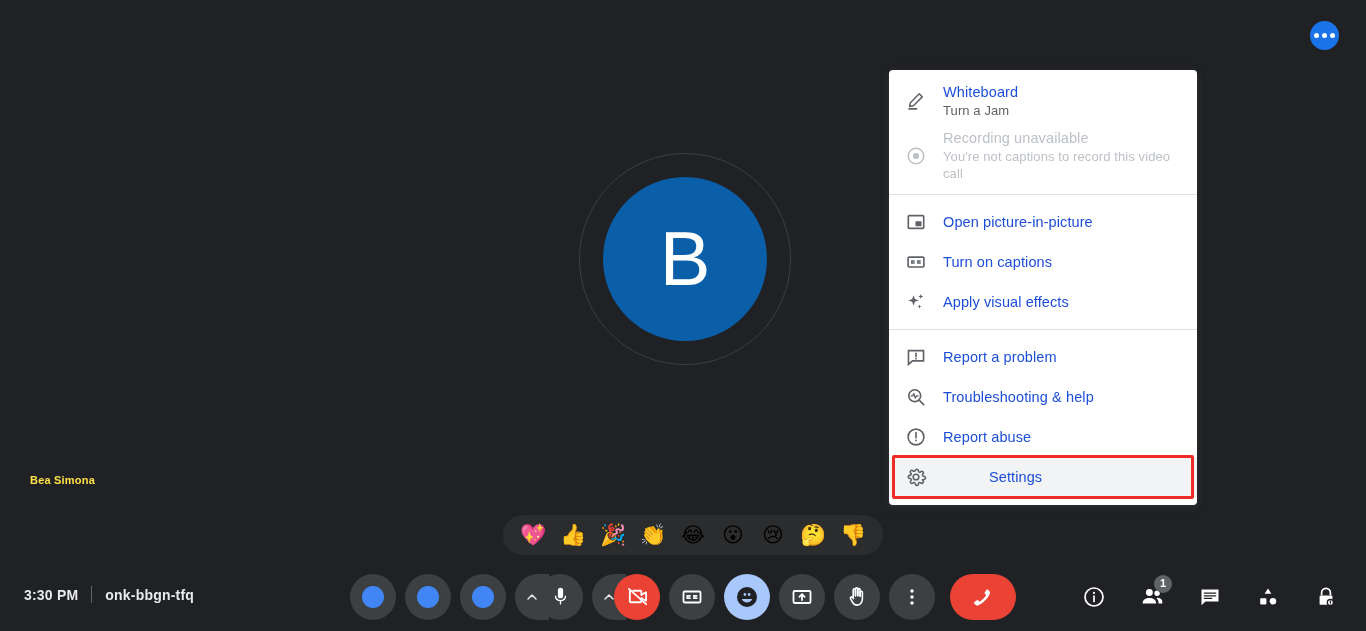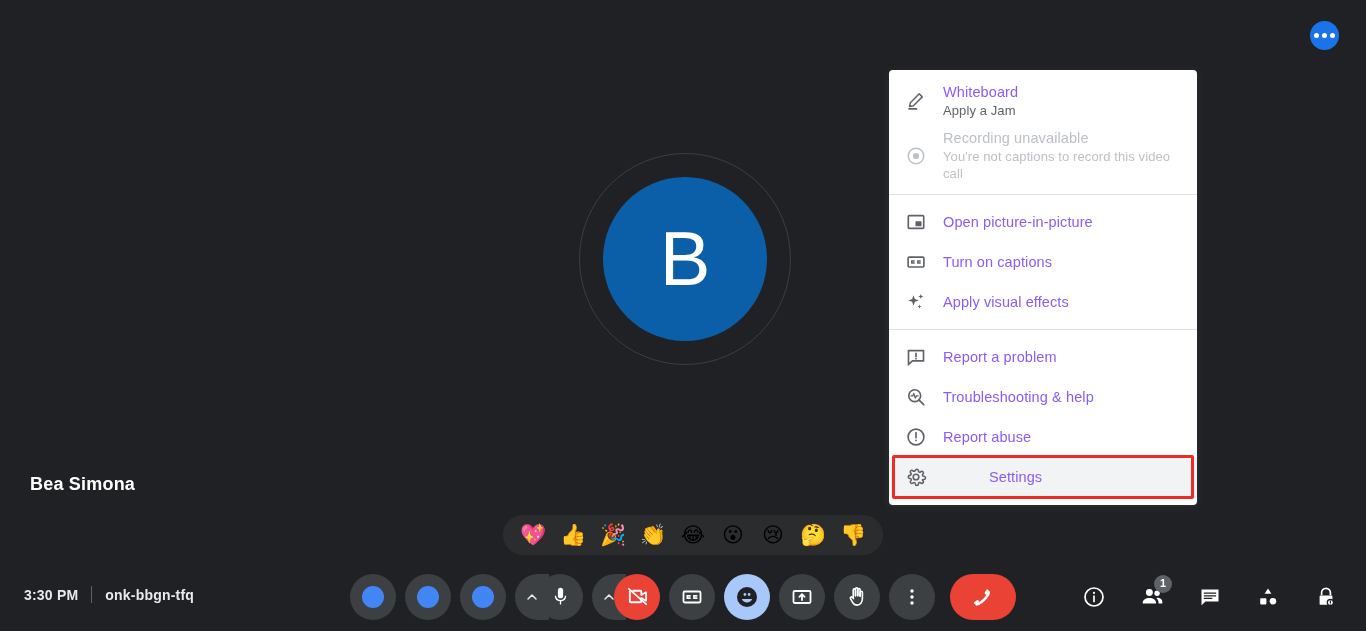--- a/index.html
+++ b/index.html
@@ -73,22 +73,22 @@
     color: #ffffff;
     font-size: 76px;
     font-weight: 400;
     line-height: 1;
     letter-spacing: 0;
   }
   .participant-name {
     position: absolute;
     left: 30px;
     top: 474px;
-    color: #ffffff;
-    font-size: 18px;
+    color: #fde047;
+    font-size: 11px;
     font-weight: bold;
     letter-spacing: 0.2px;
   }
 
   
   .emoji-bar {
     position: absolute;
     left: 503px;
     top: 515px;
     height: 40px;
@@ -271,21 +271,21 @@
     width: 38px;
     flex: 0 0 38px;
     display: flex;
     align-items: center;
     justify-content: flex-start;
     color: #5f6368;
   }
   .menu-item .mi-text { display: flex; flex-direction: column; justify-content: center; }
   .menu-item .mi-label {
     font-size: 14.5px;
-    color: #8b5cf6;
+    color: #1d4ed8;
     line-height: 19px;
     letter-spacing: 0.1px;
   }
   .menu-item .mi-sub {
     font-size: 13px;
     color: #5f6368;
     line-height: 17px;
     letter-spacing: 0.1px;
   }
   .menu-item.disabled .mi-label,
@@ -477,21 +477,21 @@
   <div class="menu" id="menu">
       <div class="menu-item two-line">
         <span class="mi-icon">
           <svg width="22" height="22" viewBox="0 0 24 24" fill="none" stroke="currentColor" stroke-width="1.6" stroke-linecap="round" stroke-linejoin="round">
             <path d="M15.5 4.2l3.3 3.3L9.2 17.1 5 18l.9-4.2 9.6-9.6z"></path>
             <line x1="4.4" y1="20.6" x2="12.6" y2="20.6" stroke-width="1.8"></line>
           </svg>
         </span>
         <span class="mi-text">
           <span class="mi-label">Whiteboard</span>
-          <span class="mi-sub">Apply a Jam</span>
+          <span class="mi-sub">Turn a Jam</span>
         </span>
       </div>
       <div class="menu-item two-line disabled">
         <span class="mi-icon">
           <svg width="22" height="22" viewBox="0 0 24 24" fill="none" stroke="currentColor" stroke-width="1.7">
             <circle cx="12" cy="12" r="8.4"></circle>
             <circle cx="12" cy="12" r="3.4" fill="currentColor" stroke="none"></circle>
           </svg>
         </span>
         <span class="mi-text">

